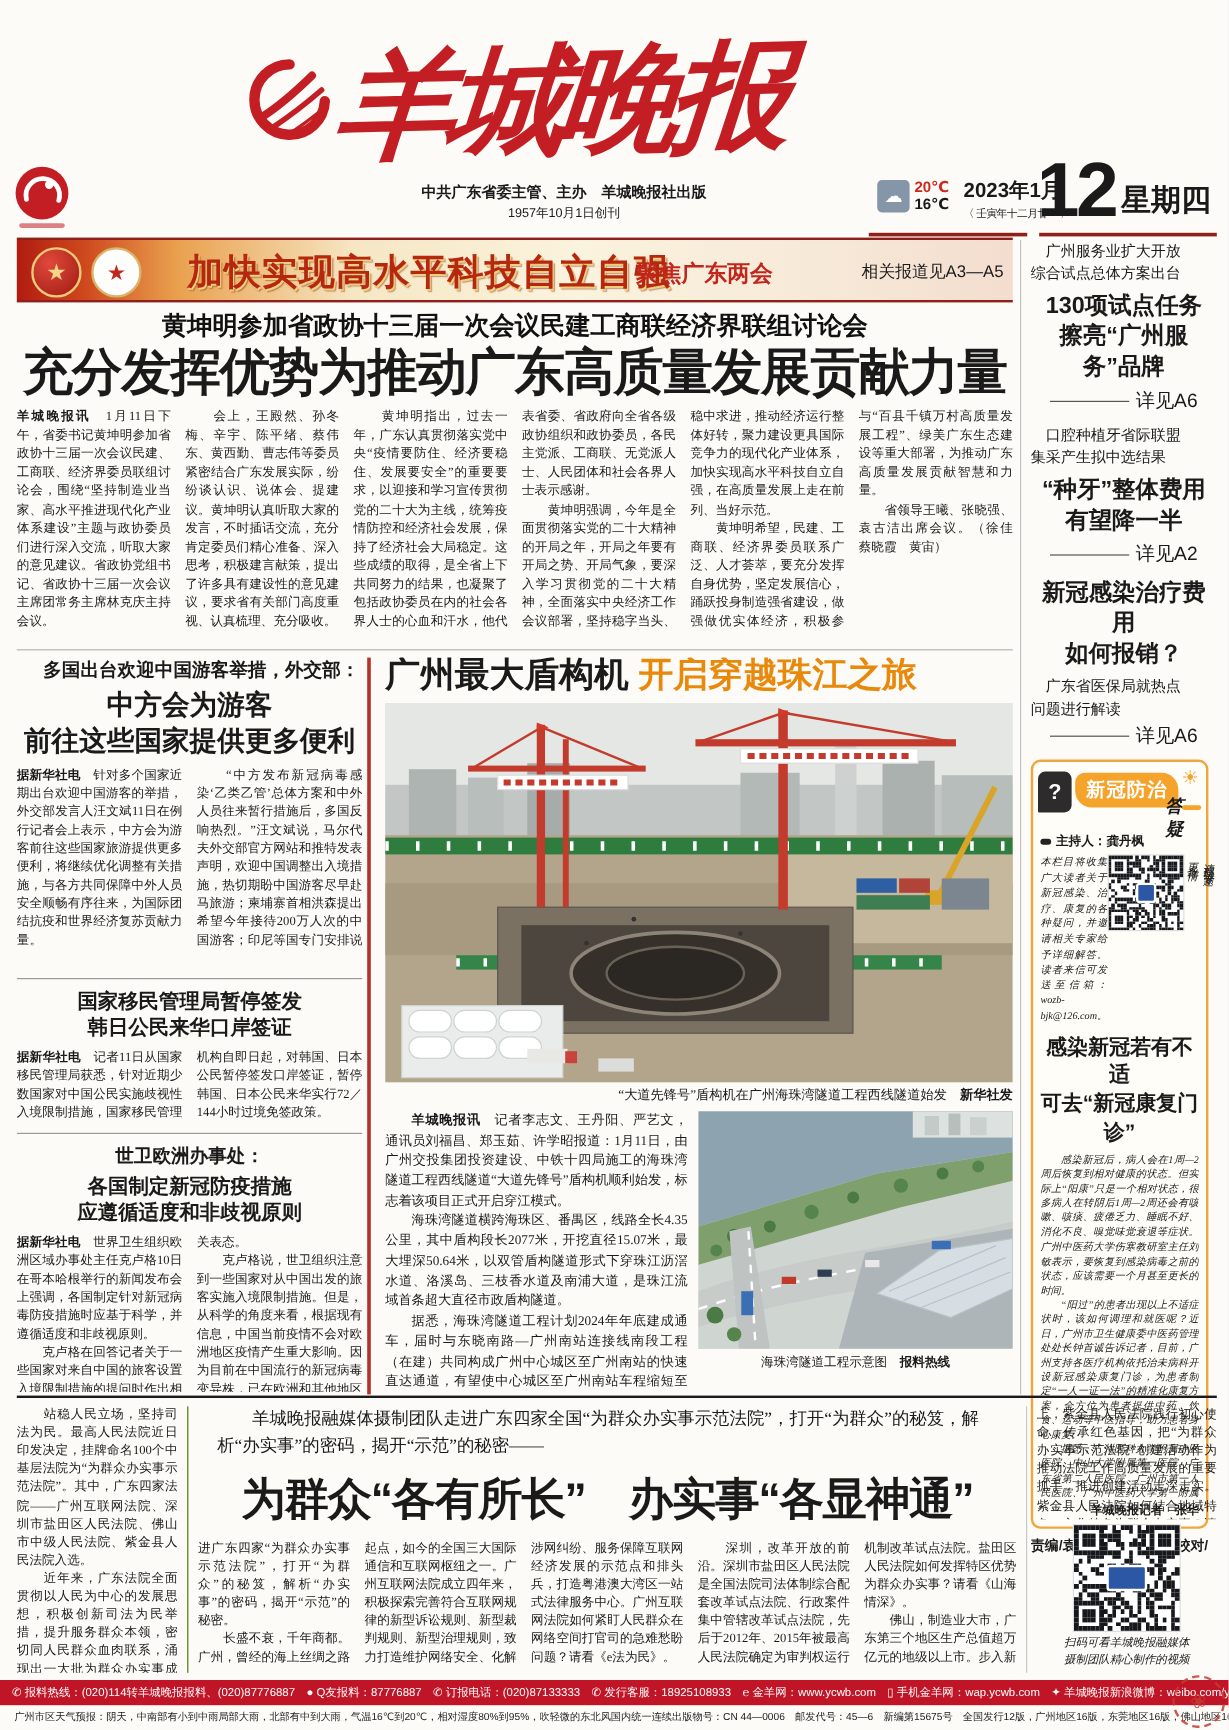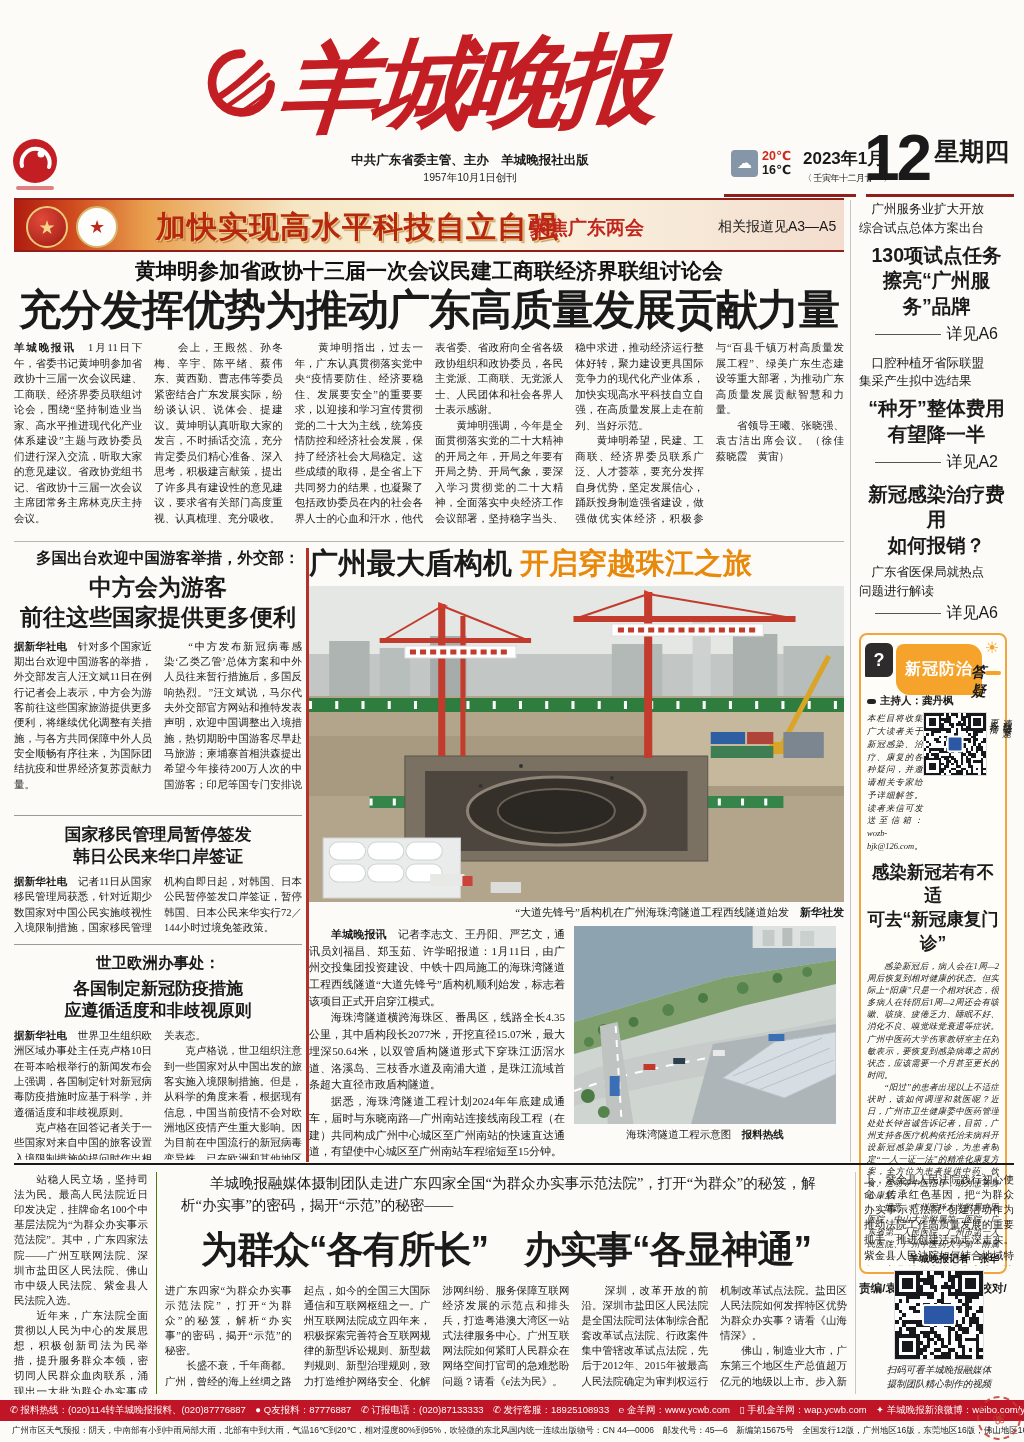--- a/index.html
+++ b/index.html
@@ -23,21 +23,21 @@
          display:flex;align-items:center;justify-content:center}
   .temps{font-size:12.5px;font-weight:700;line-height:1.15}
   .temps .hi{color:#d0281e}
   .dateblock{position:absolute;left:803px;top:147px}
   .dateblock .d1{font-size:17px;font-weight:700}
   .dateblock .d2{font-size:9px;margin-top:2px;letter-spacing:-.5px}
   .rule-a{position:absolute;left:724px;top:194px;width:132px;height:3px;background:#8e1f1a}
   .rule-b{position:absolute;left:866px;top:194px;width:148px;height:3px;background:#8e1f1a}
   .daybig{position:absolute;left:864px;top:130px;display:flex;align-items:flex-end}
   .daybig .num{font-size:64px;font-weight:900;line-height:.88;letter-spacing:-3px}
-  .daybig .wd{font-size:25px;font-weight:700;margin-left:5px;margin-bottom:18px}
+  .daybig .wd{font-size:25px;font-weight:700;margin-left:5px;margin-bottom:3px}
 
   
   .banner{position:absolute;left:14px;top:198px;width:830px;height:54px;box-sizing:border-box;
      background:linear-gradient(90deg,#b01c10 0%,#cf4a1e 7%,#e9a04e 16%,#f6e7c4 34%,#faf3dd 56%,#f7e9d8 80%,#f3ddcf 100%);
      border-top:2px solid #8e1f1a;border-bottom:2px solid #8e1f1a}
   .emblem{width:38px;height:38px;border-radius:50%;position:absolute;top:6px;display:flex;
           align-items:center;justify-content:center}
   .emblem.nat{left:12px;background:radial-gradient(circle at 35% 30%,#e0493a,#9f1a12);
               border:2px solid #ecc979;color:#f5d588;font-size:19px}
   .emblem.cppcc{left:62px;background:#fdfdfb;border:2px solid #d9b56a;color:#c0281e;font-size:18px}
@@ -61,21 +61,21 @@
   .art-kicker{font-size:15.5px;font-weight:600;padding-left:22px}
   .art-kicker.center{text-align:center;padding-left:0}
   .art-head{font-size:23px;font-weight:900;text-align:center;line-height:1.3;margin:4px 0 6px}
   .art-head.h2{font-size:17px}
   .art-body{column-count:2;column-gap:12px;font-size:10.5px;line-height:1.46;text-align:justify;overflow:hidden}
   .art-body b{font-family:"Liberation Sans","DejaVu Sans",sans-serif}
   .art-rule{border:none;border-top:1px solid #9a9a9a;margin:8px 0}
 
   
   .center-col{position:absolute;left:306px;top:548px;width:538px;height:614px;border-left:3px solid #b5322a;
-              padding-left:0;box-sizing:border-box;overflow:hidden}
+              padding-left:12px;box-sizing:border-box;overflow:hidden}
   .c-head{font-size:29px;font-weight:900;line-height:1.1}
   .c-head .orange{color:#e8890c}
   .photo1{width:100%;height:316px;margin-top:6px;display:block;background:#dfe3e0}
   .caption1{text-align:right;font-size:11px;margin-top:3px}
   .caption1 b{font-family:"Liberation Sans","DejaVu Sans",sans-serif}
   .c-lower{display:flex;gap:9px;margin-top:6px}
   .c-text{width:256px;font-size:11px;line-height:1.52;text-align:justify}
   .c-text p{margin:0;text-indent:2em}
   .c-text b{font-family:"Liberation Sans","DejaVu Sans",sans-serif;text-indent:0}
   .c-right{width:262px}
@@ -91,21 +91,21 @@
   .t-head{font-size:19.5px;font-weight:900;text-align:center;line-height:1.32;margin:5px 0 4px}
   .ref{display:flex;align-items:center;gap:5px;font-size:16px;margin:3px 16px 2px}
   .refline{flex:1;height:1px;background:#555}
 
   
   .covid-box{border:2px solid #f0a63c;border-radius:8px;margin-top:6px;padding:6px;background:#fffdf8;
              box-sizing:border-box;width:148px}
   .badge-row{position:relative;height:52px}
   .q-bubble{position:absolute;left:-2px;top:2px;width:28px;height:34px;background:#2d2b2c;border-radius:6px 6px 6px 1px;
             color:#fff;font-weight:900;font-size:18px;display:flex;align-items:center;justify-content:center}
-  .badge-pill{position:absolute;left:29px;top:3px;padding:15px 9px;background:#f5a32b;border-radius:8px 14px 2px 14px;
+  .badge-pill{position:absolute;left:29px;top:3px;padding:4px 9px;background:#f5a32b;border-radius:8px 14px 2px 14px;
               color:#fff;font-weight:900;font-size:16px;letter-spacing:1px}
   .badge2{position:absolute;left:104px;top:22px;font-size:15px;font-weight:700;font-style:italic}
   .sun-ico{position:absolute;right:0;top:-3px;color:#f5a32b;font-size:16px}
   .dash{position:absolute;right:-2px;top:30px;width:16px;height:4px;background:#f5a32b;border-radius:2px}
   .host{font-size:10.5px;font-weight:700;margin:1px 0 4px}
   .host::before{content:"";display:inline-block;width:9px;height:5px;background:#222;border-radius:3px;margin-right:4px}
   .intro-row{display:flex;gap:0;align-items:flex-start}
   .covid-intro{flex:1;font-size:8.5px;line-height:1.5;font-style:italic;text-align:justify;
                font-family:"Liberation Serif",serif}
   .vnote{writing-mode:vertical-rl;white-space:pre-line;font-size:9px;height:88px;letter-spacing:2px;

